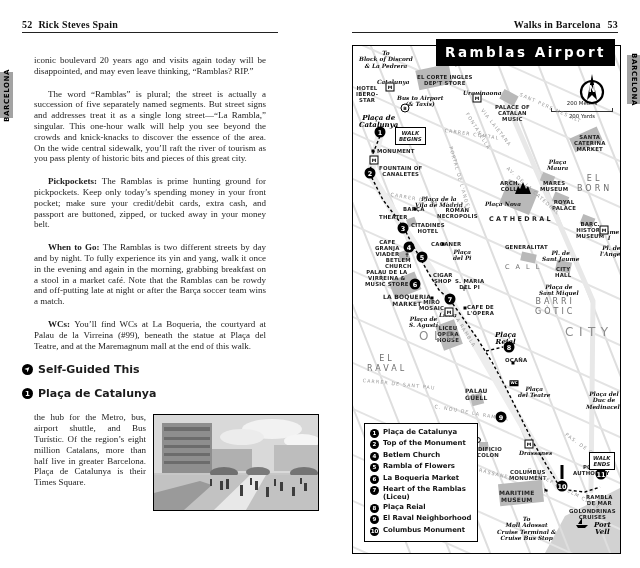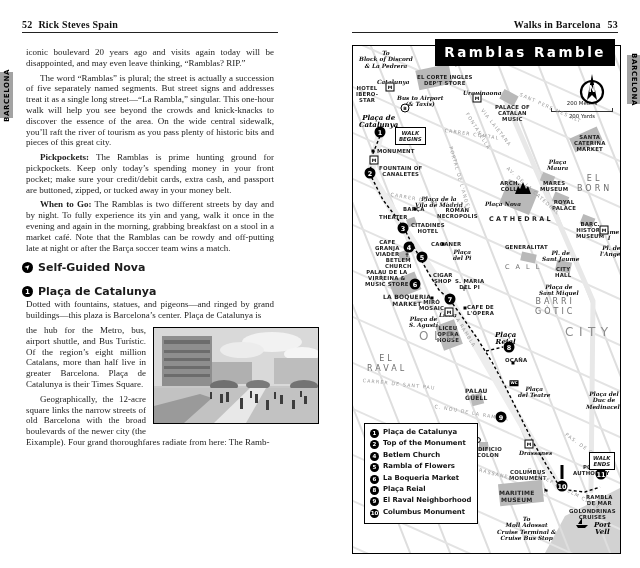--- a/index.html
+++ b/index.html
@@ -19,21 +19,21 @@
   
   .tab{position:absolute;background:#a3a3a3;display:flex;align-items:center;justify-content:center;}
   .tab span{writing-mode:vertical-rl;font:bold 7px "DejaVu Sans",sans-serif;letter-spacing:.6px;color:#000;}
   .tab-left{left:0;top:72px;width:13px;height:46px;}
   .tab-left span{transform:rotate(180deg);}
   .tab-right{right:0;top:55px;width:13px;height:49px;}
 
   
   .body-col{position:absolute;left:22px;top:43px;width:256px;font-size:9px;line-height:10.8px;
             text-align:justify;color:#1c1c1c;}
-  .body-col p{margin:4px;}
+  .body-col p{margin:12px;}
   .body-col p.ind{text-indent:14px;}
   b.lead{font-weight:bold;}
   .sec-head{margin-top:8px;margin-bottom:1px;font:bold 11px "DejaVu Sans",sans-serif;
             display:flex;align-items:center;gap:5px;text-align:left;}
   .blk-circ{width:11px;height:11px;border-radius:50%;background:#000;color:#fff;flex:0 0 11px;
             display:inline-flex;align-items:center;justify-content:center;}
   .blk-circ .arrow{font-size:7px;line-height:1;transform:rotate(-45deg);}
   .blk-circ .num{font:bold 7px "DejaVu Sans",sans-serif;}
   .intro-line{font-style:italic;margin-top:1px;}
   .intro-line .bullet{font-style:normal;margin-right:3px;}
@@ -92,36 +92,36 @@
 <div class="tab tab-left">
     <span>BARCELONA</span>
   </div>
 
 <div class="body-col">
   <div id="paras">
       <p>iconic boulevard 20 years ago and visits again today will be disappointed, and may even leave thinking, “Ramblas? RIP.”</p>
       <p class="ind">The word “Ramblas” is plural; the street is actually a succession of five separately named segments. But street signs and addresses treat it as a single long street—“La Rambla,” singular. This one-hour walk will help you see beyond the crowds and knick-knacks to discover the essence of the area. On the wide central sidewalk, you’ll raft the river of tourism as you pass plenty of historic bits and pieces of this great city.</p>
       <p class="ind"><b class="lead">Pickpockets: </b>The Ramblas is prime hunting ground for pickpockets. Keep only today’s spending money in your front pocket; make sure your credit/debit cards, extra cash, and passport are buttoned, zipped, or tucked away in your money belt.</p>
       <p class="ind"><b class="lead">When to Go: </b>The Ramblas is two different streets by day and by night. To fully experience its yin and yang, walk it once in the evening and again in the morning, grabbing breakfast on a stool in a market café. Note that the Ramblas can be rowdy and off-putting late at night or after the Barça soccer team wins a match.</p>
+      <p class="ind"><b class="lead">WCs: </b>You’ll find WCs at La Boqueria, the courtyard at Palau de la Virreina (#99), beneath the statue at Plaça del Teatre, and at the Maremagnum mall at the end of this walk.</p>
     </div>
 
   <div class="sec-head">
     <span class="blk-circ">
         <span class="arrow">➤</span>
       </span>
-    <span>Self-Guided Nova</span>
+    <span>Self-Guided This</span>
   </div>
 
   <div class="sec-head" style="margin-top:11px;">
     <span class="blk-circ">
         <span class="num">1</span>
       </span>
     <span>Plaça de Catalunya</span>
   </div>
-  <p style="margin-top:1px;">Dotted with fountains, statues, and pigeons—and ringed by grand buildings—this plaza is Barcelona’s center. Plaça de Catalunya is</p>
 
   <div>
     <div class="photo-box">
       <svg width="164" height="95" viewBox="0 0 164 95">
         <rect x="0" y="0" width="164" height="95" fill="#c7c7c7"></rect>
         <rect x="0" y="0" width="164" height="58" fill="#d9d9d9"></rect>
         <ellipse cx="118" cy="14" rx="30" ry="10" fill="#f2f2f2"></ellipse>
         <ellipse cx="88" cy="22" rx="22" ry="8" fill="#ececec"></ellipse>
         <ellipse cx="148" cy="26" rx="18" ry="7" fill="#f5f5f5"></ellipse>
         <rect x="8" y="8" width="50" height="50" fill="#8e8e8e"></rect>
@@ -148,33 +148,32 @@
           <rect x="138" y="72" width="3" height="9"></rect>
             <rect x="150" y="68" width="3" height="8"></rect>
           <rect x="56" y="64" width="2" height="7"></rect>
             <rect x="96" y="63" width="2" height="7"></rect>
           <rect x="120" y="64" width="2" height="7"></rect>
             <rect x="146" y="63" width="2" height="6"></rect>
         </g>
       </svg>
     </div>
     <p>the hub for the Metro, bus, airport shuttle, and Bus Turístic. Of the region’s eight million Catalans, more than half live in greater Barcelona. Plaça de Catalunya is their Times Square.</p>
-    <p class="ind">Geographically, the 12-acre square links the narrow streets of old Barcelona with the broad boulevards of the newer city (the Eixample). Four grand thoroughfares radiate from here: The Ramb-</p>
   </div>
 </div>
 
 <div class="hdr hdr-right"><span>Walks in Barcelona</span><span class="pnum">53</span></div>
 <div class="hrule hrule-right"></div>
 
 <div class="tab tab-right">
     <span>BARCELONA</span>
   </div>
 
 <div class="map">
-  <div class="map-banner">Ramblas Ramble</div>
+  <div class="map-banner">Ramblas Airport</div>
   <div class="map-inner" id="map-canvas">
     <div class="compass">
       <svg width="32" height="36" viewBox="0 0 32 36">
         <circle cx="16" cy="20" r="11" fill="#fff" stroke="#000" stroke-width="2.2"></circle>
         <polygon points="16,2 21,28 16,23 11,28" fill="#000"></polygon>
         <text x="16" y="20" text-anchor="middle" fill="#fff" font-family="DejaVu Sans" font-size="8" font-weight="bold">N</text>
       </svg>
     </div>
     <div class="scalebar">
       <div>200 Meters</div>
@@ -184,20 +183,22 @@
     <div class="walk-box" style="left:42px;top:81px;">WALK
 BEGINS</div>
     <div class="walk-box" style="left:236px;top:406px;">WALK
 ENDS</div>
     <div class="legend" id="map-legend">
         <div class="legend-item"><span class="lnum">1</span><span>Plaça de Catalunya</span></div>
         <div class="legend-item"><span class="lnum">2</span><span>Top of the Monument</span></div>
         <div class="legend-item"><span class="lnum">4</span><span>Betlem Church</span></div>
         <div class="legend-item"><span class="lnum">5</span><span>Rambla of Flowers</span></div>
         <div class="legend-item"><span class="lnum">6</span><span>La Boqueria Market</span></div>
+        <div class="legend-item"><span class="lnum">7</span><span>Heart of the Ramblas
+(Liceu)</span></div>
         <div class="legend-item"><span class="lnum">8</span><span>Plaça Reial</span></div>
         <div class="legend-item"><span class="lnum">9</span><span>El Raval Neighborhood</span></div>
         <div class="legend-item"><span class="lnum">10</span><span>Columbus Monument</span></div>
       </div>
   <svg width="267" height="507" style="position: absolute; left: 0px; top: 0px; z-index: 2;">
         <polygon points="212,470 267,442 267,507 192,507" fill="#d2d2d2"></polygon>
         <line x1="-150" y1="-20" x2="65" y2="527" stroke="#dedede" stroke-width="2"></line>
         <line x1="-110" y1="-20" x2="105" y2="527" stroke="#dedede" stroke-width="2"></line>
         <line x1="-70" y1="-20" x2="145" y2="527" stroke="#dedede" stroke-width="2"></line>
         <line x1="-30" y1="-20" x2="185" y2="527" stroke="#dedede" stroke-width="2"></line>

